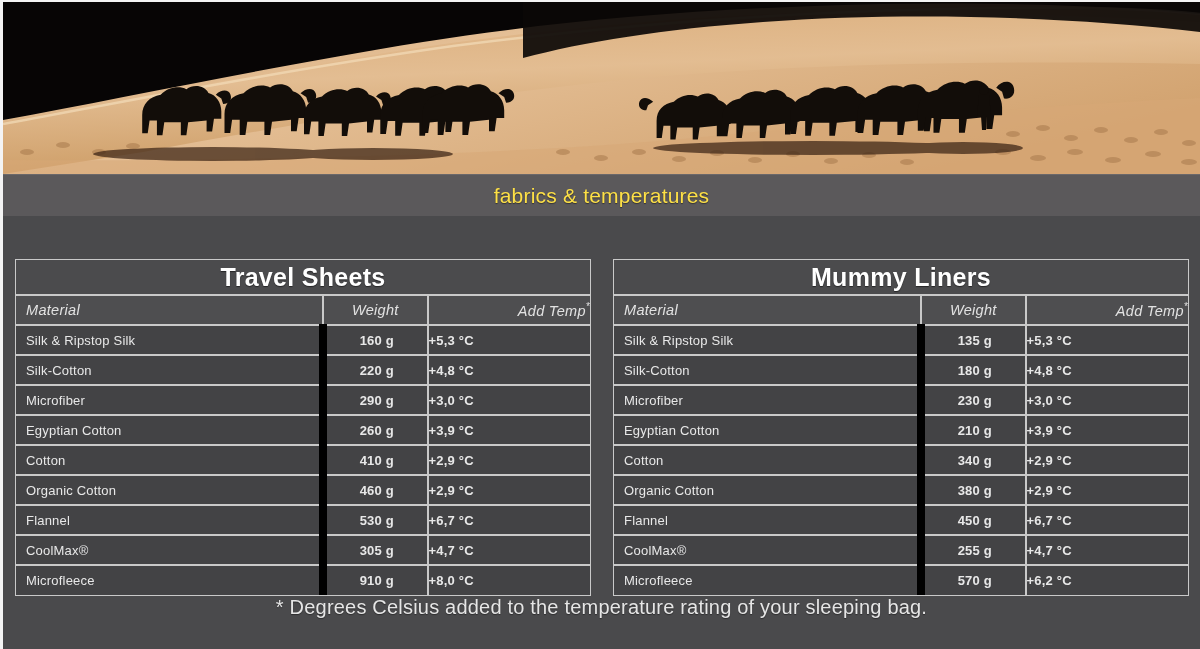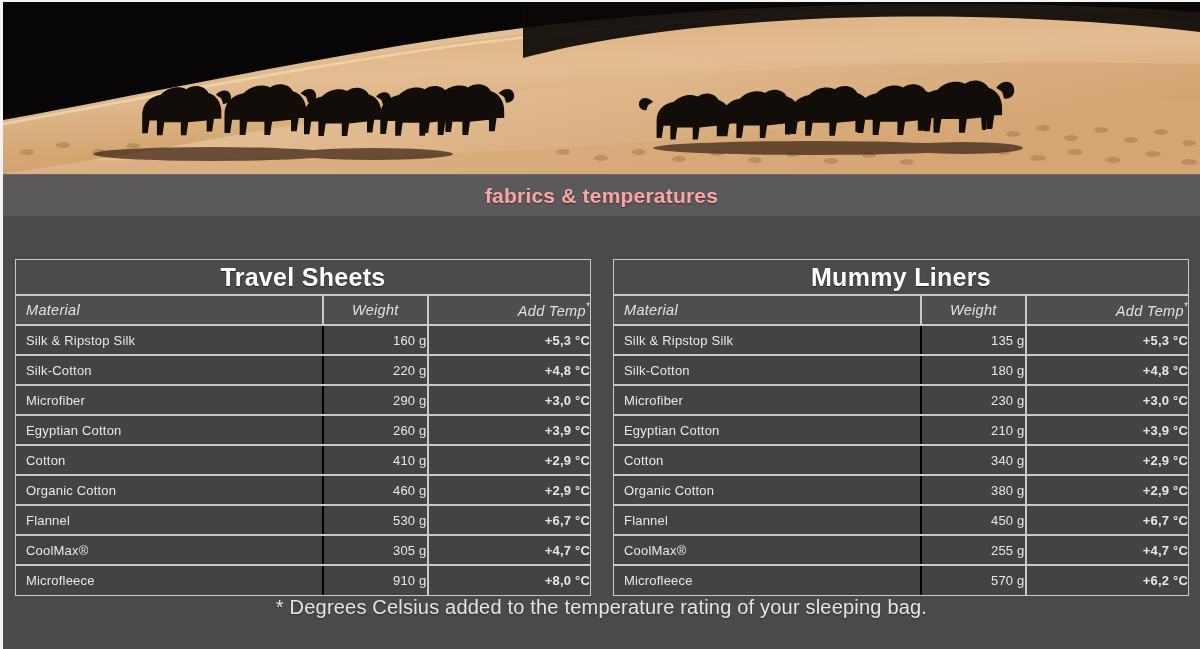--- a/index.html
+++ b/index.html
@@ -43,24 +43,24 @@
     width: 1197px;
     height: 42px;
     background: #5b595b;
     border-top: 1px solid #6b686a;
     box-sizing: border-box;
     display: flex;
     align-items: center;
     justify-content: center;
   }
   .title-band .title-text {
-    color: #fca5a5;
+    color: #fde047;
     font-size: 21px;
     letter-spacing: 0.2px;
-    font-weight: 700;
+    font-weight: 400;
     text-shadow: 0 1px 1px rgba(0,0,0,.45);
   }
 
   
   .panel {
     position: absolute;
     left: 0;
     top: 214px;
     width: 1197px;
     height: 433px;
@@ -127,22 +127,22 @@
     height: 30px;
     background: #434345;
     color: #e8e8e8;
     font-size: 13px;
     border-bottom: 2px solid #c9c9c9;
     letter-spacing: 0.2px;
   }
   .tbl tbody tr:last-child td { border-bottom: none; }
 
   td.c-material { text-align: left;  padding-left: 10px; }
-  td.c-weight   { text-align: right; border-left: 2px solid #000000; font-weight: normal; }
-  td.c-temp     { text-align: right; border-left: 2px solid #c9c9c9; font-weight: bold; }
+  td.c-weight   { text-align: center; border-left: 8px solid #000000; font-weight: bold; }
+  td.c-temp     { text-align: left; border-left: 2px solid #c9c9c9; font-weight: bold; }
 
   .sup { font-size: 10px; vertical-align: super; }
 
   
   col.w-material { width: 53.5%; }
   col.w-weight   { width: 18.2%; }
   col.w-temp     { width: 28.3%; }
 
   
   .footnote {

